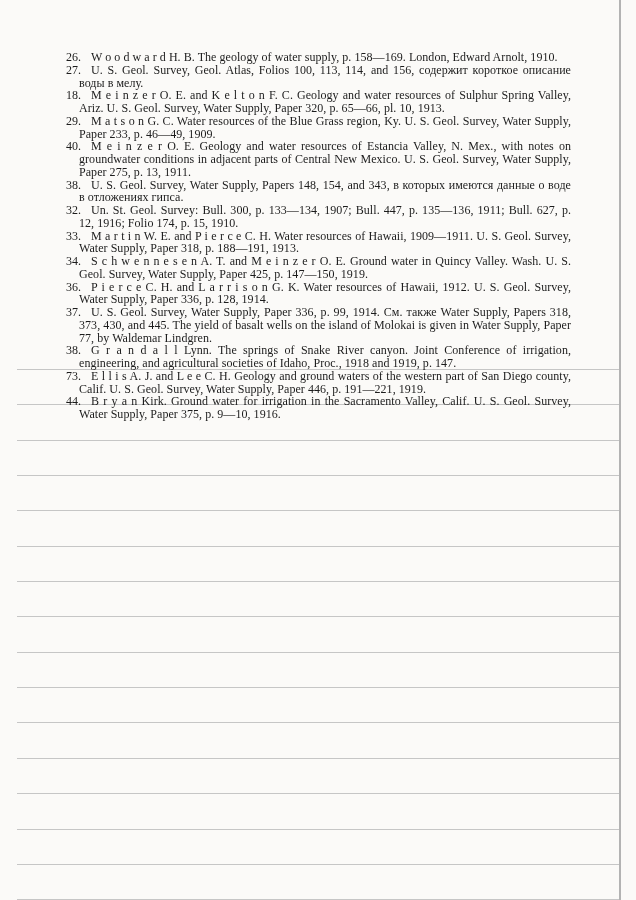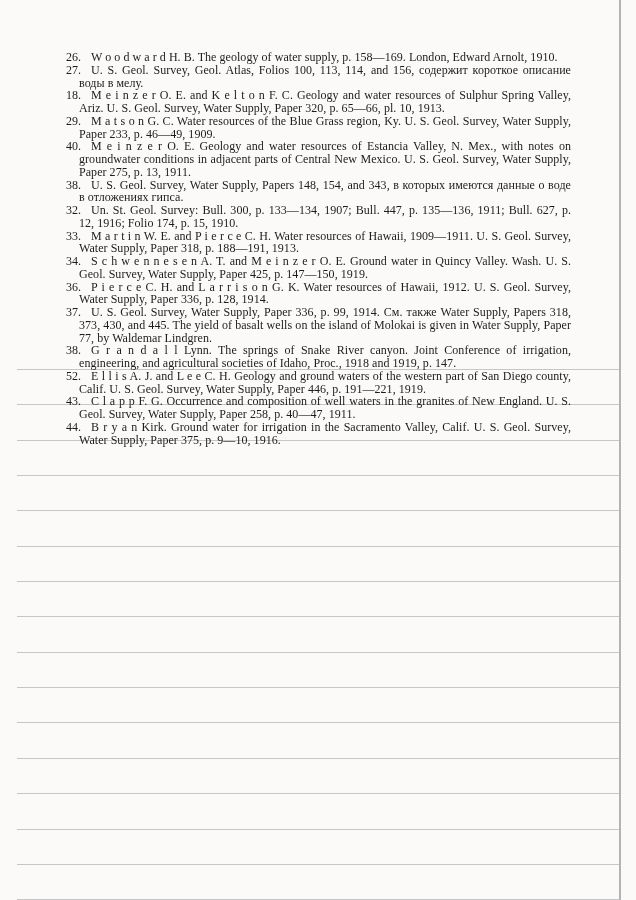--- a/index.html
+++ b/index.html
@@ -74,17 +74,16 @@
       <div class="entry"><span class="num">18.</span><span>M e i n z e r  O. E. and  K e l t o n  F. C. Geology and water resources of Sulphur Spring Valley, Ariz. U. S. Geol. Survey, Water Supply, Paper 320, p. 65—66, pl. 10, 1913.</span></div>
       <div class="entry"><span class="num">29.</span><span>M a t s o n  G. C. Water resources of the Blue Grass region, Ky. U. S. Geol. Survey, Water Supply, Paper 233, p. 46—49, 1909.</span></div>
       <div class="entry"><span class="num">40.</span><span>M e i n z e r  O. E. Geology and water resources of Estancia Valley, N. Mex., with notes on groundwater conditions in adjacent parts of Central New Mexico. U. S. Geol. Survey, Water Supply, Paper 275, p. 13, 1911.</span></div>
       <div class="entry"><span class="num">38.</span><span>U. S. Geol. Survey, Water Supply, Papers 148, 154, and 343, в которых имеются данные о воде в отложениях гипса.</span></div>
       <div class="entry"><span class="num">32.</span><span>Un. St. Geol. Survey: Bull. 300, p. 133—134, 1907; Bull. 447, p. 135—136, 1911; Bull. 627, p. 12, 1916; Folio 174, p. 15, 1910.</span></div>
       <div class="entry"><span class="num">33.</span><span>M a r t i n  W. E. and  P i e r c e  C. H. Water resources of Hawaii, 1909—1911. U. S. Geol. Survey, Water Supply, Paper 318, p. 188—191, 1913.</span></div>
       <div class="entry"><span class="num">34.</span><span>S c h w e n n e s e n  A. T. and  M e i n z e r  O. E. Ground water in Quincy Valley. Wash. U. S. Geol. Survey, Water Supply, Paper 425, p. 147—150, 1919.</span></div>
       <div class="entry"><span class="num">36.</span><span>P i e r c e  C. H. and  L a r r i s o n  G. K. Water resources of Hawaii, 1912. U. S. Geol. Survey, Water Supply, Paper 336, p. 128, 1914.</span></div>
       <div class="entry"><span class="num">37.</span><span>U. S. Geol. Survey, Water Supply, Paper 336, p. 99, 1914. См. также Water Supply, Papers 318, 373, 430, and 445. The yield of basalt wells on the island of Molokai is given in Water Supply, Paper 77, by Waldemar Lindgren.</span></div>
       <div class="entry"><span class="num">38.</span><span>G r a n d a l l  Lynn. The springs of Snake River canyon. Joint Conference of irrigation, engineering, and agricultural societies of Idaho, Proc., 1918 and 1919, p. 147.</span></div>
-      <div class="entry"><span class="num">52.</span><span>E l l i s  A. J. and  L e e  C. H. Geology and ground waters of the western part of San Diego county, Calif. U. S. Geol. Survey, Water Supply, Paper 446, p. 191—221, 1919.</span></div>
-      <div class="entry"><span class="num">43.</span><span>C l a p p  F. G. Occurrence and composition of well waters in the granites of New England. U. S. Geol. Survey, Water Supply, Paper 258, p. 40—47, 1911.</span></div>
+      <div class="entry"><span class="num">73.</span><span>E l l i s  A. J. and  L e e  C. H. Geology and ground waters of the western part of San Diego county, Calif. U. S. Geol. Survey, Water Supply, Paper 446, p. 191—221, 1919.</span></div>
       <div class="entry"><span class="num">44.</span><span>B r y a n  Kirk. Ground water for irrigation in the Sacramento Valley, Calif. U. S. Geol. Survey, Water Supply, Paper 375, p. 9—10, 1916.</span></div>
     </div>
 </div>
 
 </body></html>

